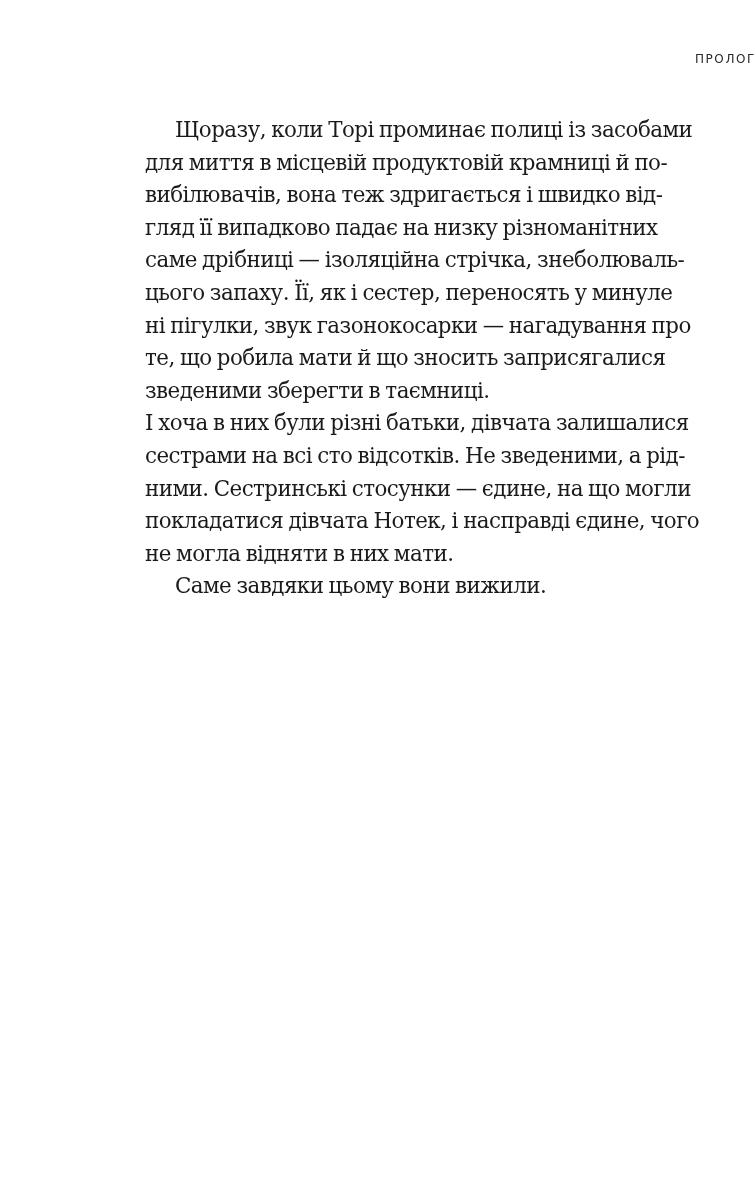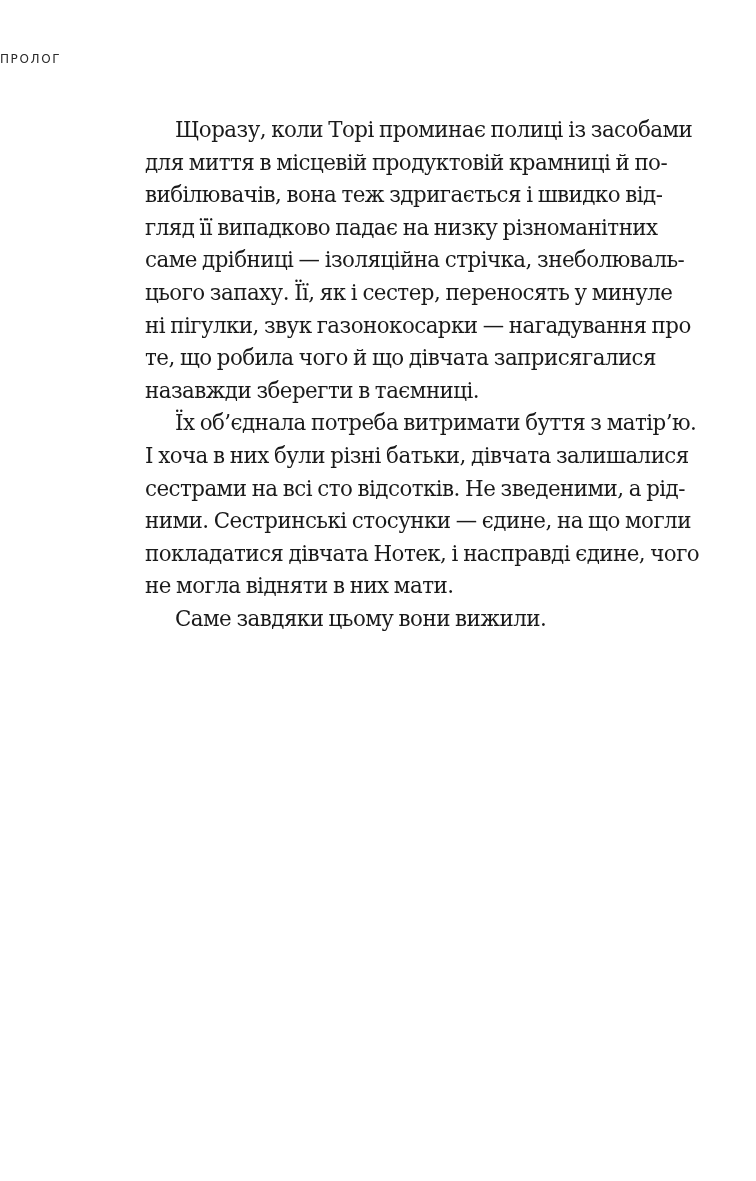--- a/index.html
+++ b/index.html
@@ -18,21 +18,21 @@
       left: 0; top: 0;
       width: 756px;
       height: 1181px;
       background: #ffffff;
     }
     .running-head {
       position: absolute;
       top: 52px;
       left: 0;
       width: 756px;
-      text-align: left;
+      text-align: right;
       font-family: "DejaVu Sans", sans-serif;
       font-size: 12px;
       letter-spacing: 1.6px;
       color: #2a2a2a;
     }
     .body-text {
       position: absolute;
       left: 116px;
       top: 114px;
       width: 522px;
@@ -66,25 +66,24 @@
 
   <div class="body-text">
     <div>
       <span class="line indent">Щоразу, коли Торі проминає полиці із засобами</span>
       <span class="line">для миття в місцевій продуктовій крамниці й по-</span>
       <span class="line">вибілювачів, вона теж здригається і швидко від-</span>
       <span class="line">гляд її випадково падає на низку різноманітних</span>
       <span class="line">саме дрібниці — ізоляційна стрічка, знеболюваль-</span>
       <span class="line">цього запаху. Її, як і сестер, переносять у минуле</span>
       <span class="line">ні пігулки, звук газонокосарки — нагадування про</span>
-      <span class="line">те, що робила чого й що дівчата заприсягалися</span>
-      <span class="line last">назавжди зберегти в таємниці.</span>
+      <span class="line">те, що робила мати й що зносить заприсягалися</span>
+      <span class="line last">зведеними зберегти в таємниці.</span>
     </div>
     <div>
-      <span class="line indent">Їх об’єднала потреба витримати буття з матір’ю.</span>
       <span class="line">І хоча в них були різні батьки, дівчата залишалися</span>
       <span class="line">сестрами на всі сто відсотків. Не зведеними, а рід-</span>
       <span class="line">ними. Сестринські стосунки — єдине, на що могли</span>
       <span class="line">покладатися дівчата Нотек, і насправді єдине, чого</span>
       <span class="line last">не могла відняти в них мати.</span>
     </div>
     <div>
       <span class="line indent last">Саме завдяки цьому вони вижили.</span>
     </div>
   </div>

